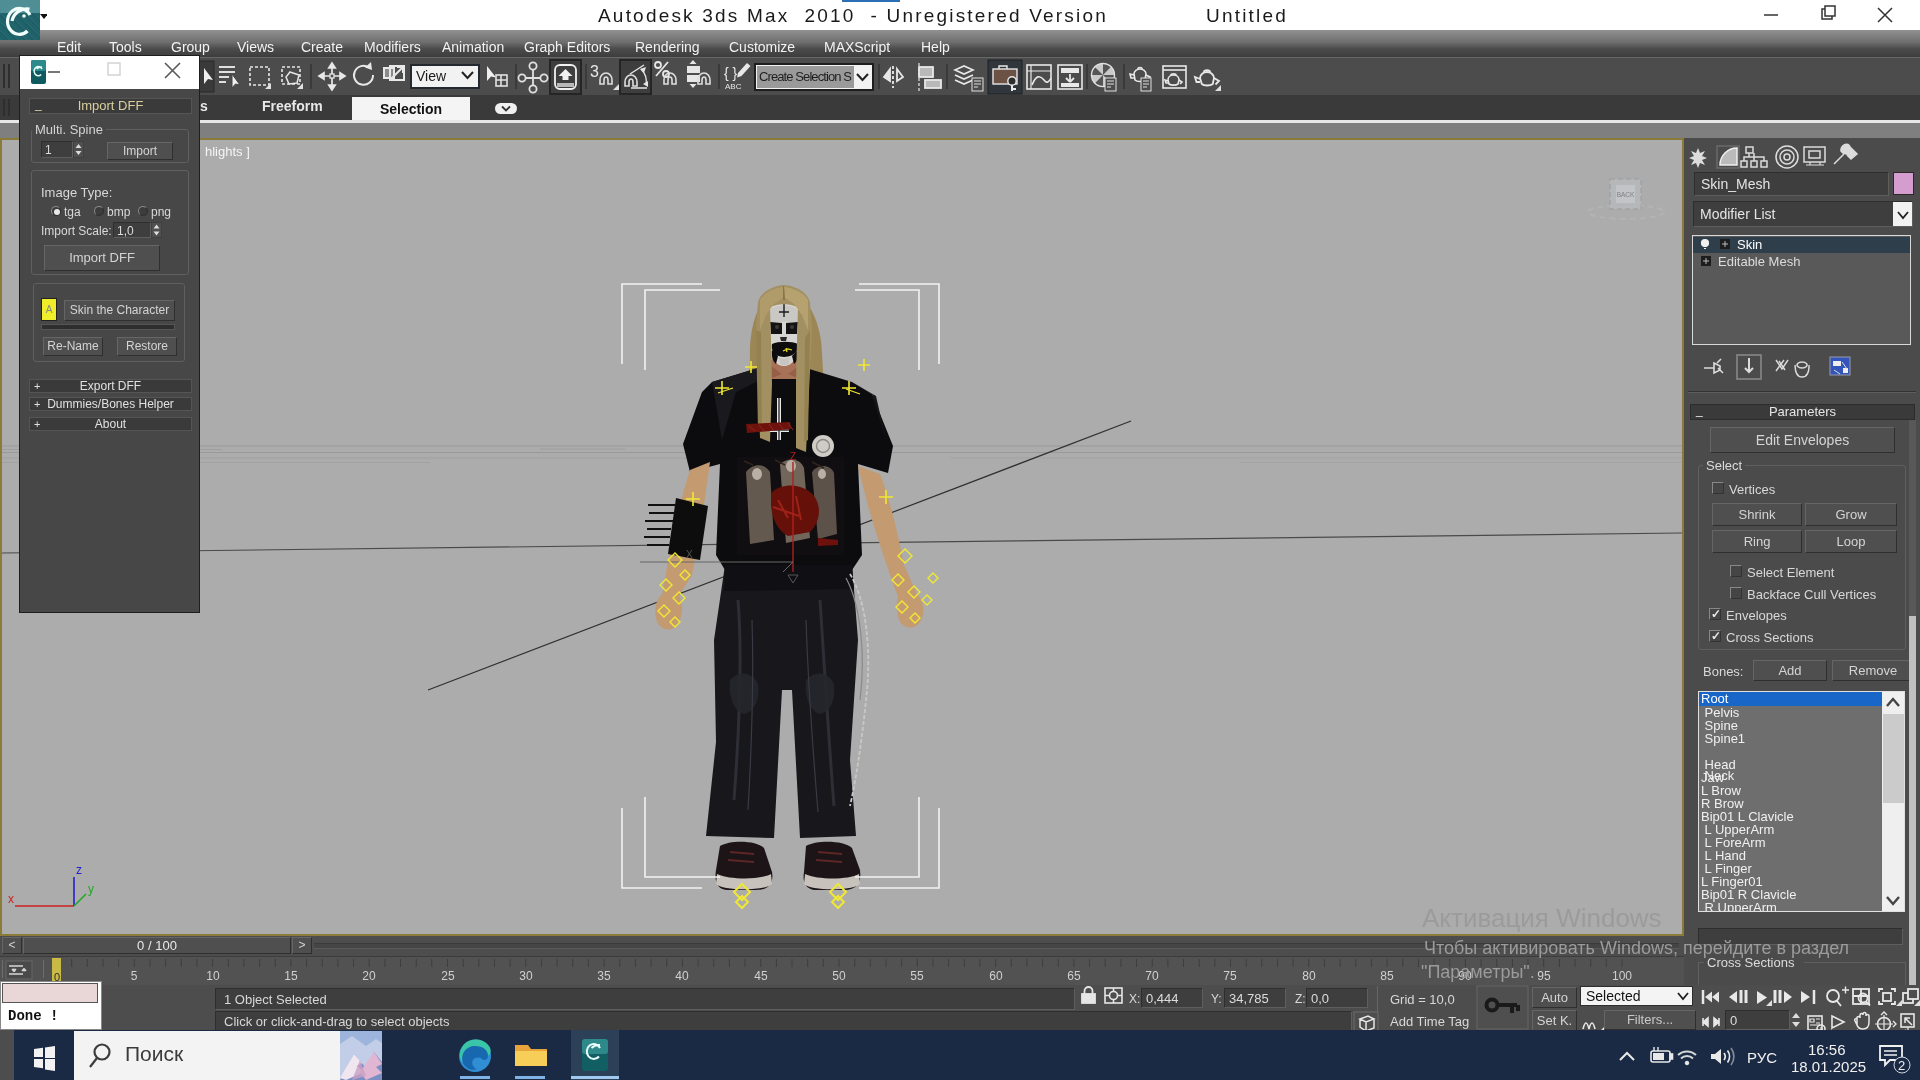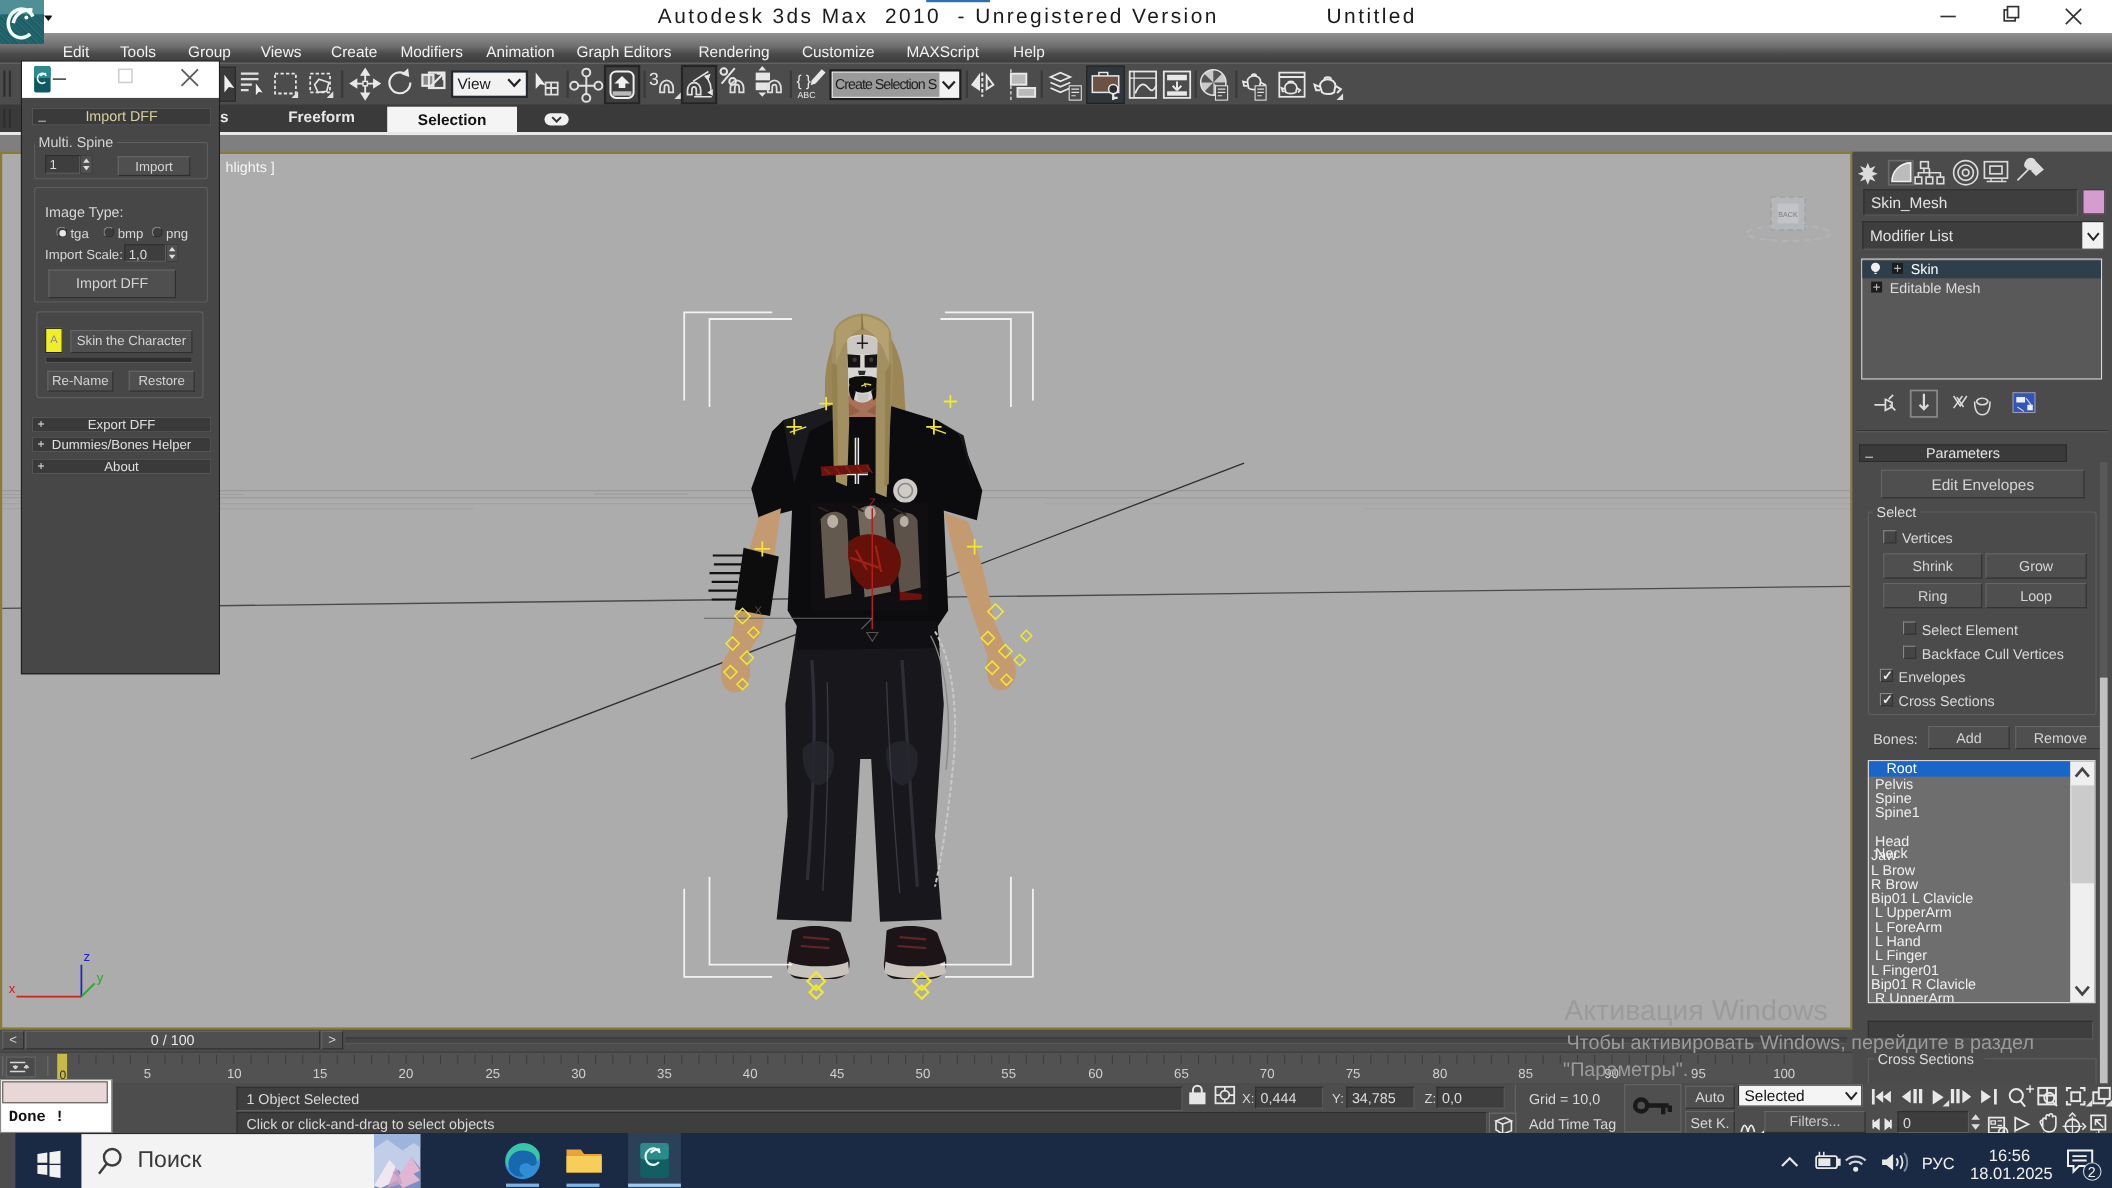--- a/index.html
+++ b/index.html
@@ -498,21 +498,21 @@
         <path d="M92,10 l6,9 6,-9 m-9,1 l6,9 m-1,-10 l-8,11" stroke-width="1.4"></path>
         <path d="M118,12 a5,3 0 1,0 0.1,0 m-7,3 c0,8 2,12 7,12 c5,0 7,-4 7,-12" stroke-width="1.4"></path>
       </g>
       <rect x="146" y="7" width="20" height="18" fill="#3355bb" stroke="#99a"></rect>
       <path d="M149,11 h8 v5 h-8 z M159,18 h5 v5 h-5 z" fill="#eee" stroke="none"></path>
       <path d="M150,20 l6,4 m2,-12 l5,7" stroke="#ddd" stroke-width="1"></path>
     </svg>
     <div class="abs" style="left:4px;top:253px;width:228px;height:1px;background:#333;"></div>
     <div class="abs" style="left:4px;top:254px;width:228px;height:1px;background:#5e5e5e;"></div>
 
-    <div class="abs" style="left:6px;top:266px;width:189px;height:16px;background:#3a3a3a;border:1px solid #2c2c2c;color:#e6e6e6;font-size:13px;text-align:center;line-height:14px;">Parameters</div>
+    <div class="abs" style="left:6px;top:266px;width:225px;height:16px;background:#3a3a3a;border:1px solid #2c2c2c;color:#e6e6e6;font-size:13px;text-align:center;line-height:14px;">Parameters</div>
     <div class="abs" style="left:12px;top:268px;width:8px;height:8px;color:#e6e6e6;font-size:12px;line-height:8px;">_</div>
     <div class="btn" style="left:26px;top:289px;width:185px;height:26px;font-size:14px;line-height:24px;">Edit Envelopes</div>
     <fieldset style="position:absolute;left:14px;top:320px;width:208px;height:192px;border:1px solid #5f5f5f;border-radius:3px;">
       <legend style="color:#dcdcdc;font-size:13px;padding:0 3px;margin-left:4px;">Select</legend>
     </fieldset>
     <div class="abs cb" style="left:28px;top:344px;"></div>
     <div class="abs txt" style="left:45px;top:344px;font-size:13px;">Vertices</div>
     <div class="btn" style="left:28px;top:365px;width:90px;height:23px;font-size:13px;line-height:21px;">Shrink</div>
     <div class="btn" style="left:121px;top:365px;width:92px;height:23px;font-size:13px;line-height:21px;">Grow</div>
     <div class="btn" style="left:28px;top:392px;width:90px;height:23px;font-size:13px;line-height:21px;">Ring</div>
@@ -523,21 +523,21 @@
     <div class="abs txt" style="left:63px;top:449px;font-size:13px;">Backface Cull Vertices</div>
     <div class="abs cb ck" style="left:25px;top:470px;"></div>
     <div class="abs txt" style="left:42px;top:470px;font-size:13px;">Envelopes</div>
     <div class="abs cb ck" style="left:25px;top:492px;"></div>
     <div class="abs txt" style="left:42px;top:492px;font-size:13px;">Cross Sections</div>
     <div class="abs txt" style="left:19px;top:526px;font-size:13px;">Bones:</div>
     <div class="btn" style="left:69px;top:522px;width:74px;height:21px;font-size:13px;line-height:19px;">Add</div>
     <div class="btn" style="left:148px;top:522px;width:82px;height:21px;font-size:13px;line-height:19px;">Remove</div>
 
     <div class="abs" style="left:14px;top:553px;width:207px;height:221px;background:#6e6e6e;border:1px solid #e0e0e0;overflow:hidden;">
-      <div class="abs" style="left:0;top:0;width:183px;height:14px;background:#1866c8;color:#fff;font-size:13px;line-height:13px;padding-left:16px;">Root</div>
+      <div class="abs" style="left:0;top:0;width:183px;height:14px;background:#1866c8;color:#fff;font-size:13px;line-height:13px;padding-left:2px;">Root</div>
       <div class="bone" style="top:14px;">&nbsp;Pelvis</div>
       <div class="bone" style="top:27px;">&nbsp;Spine</div>
       <div class="bone" style="top:40px;">&nbsp;Spine1</div>
       <div class="bone" style="top:53px;margin-top:24px;">&nbsp;Neck</div>
       <div class="bone" style="top:66px;">&nbsp;Head</div>
       <div class="bone" style="top:79px;">Jaw</div>
       <div class="bone" style="top:92px;">L Brow</div>
       <div class="bone" style="top:105px;">R Brow</div>
       <div class="bone" style="top:118px;">Bip01 L Clavicle</div>
       <div class="bone" style="top:131px;">&nbsp;L UpperArm</div>

